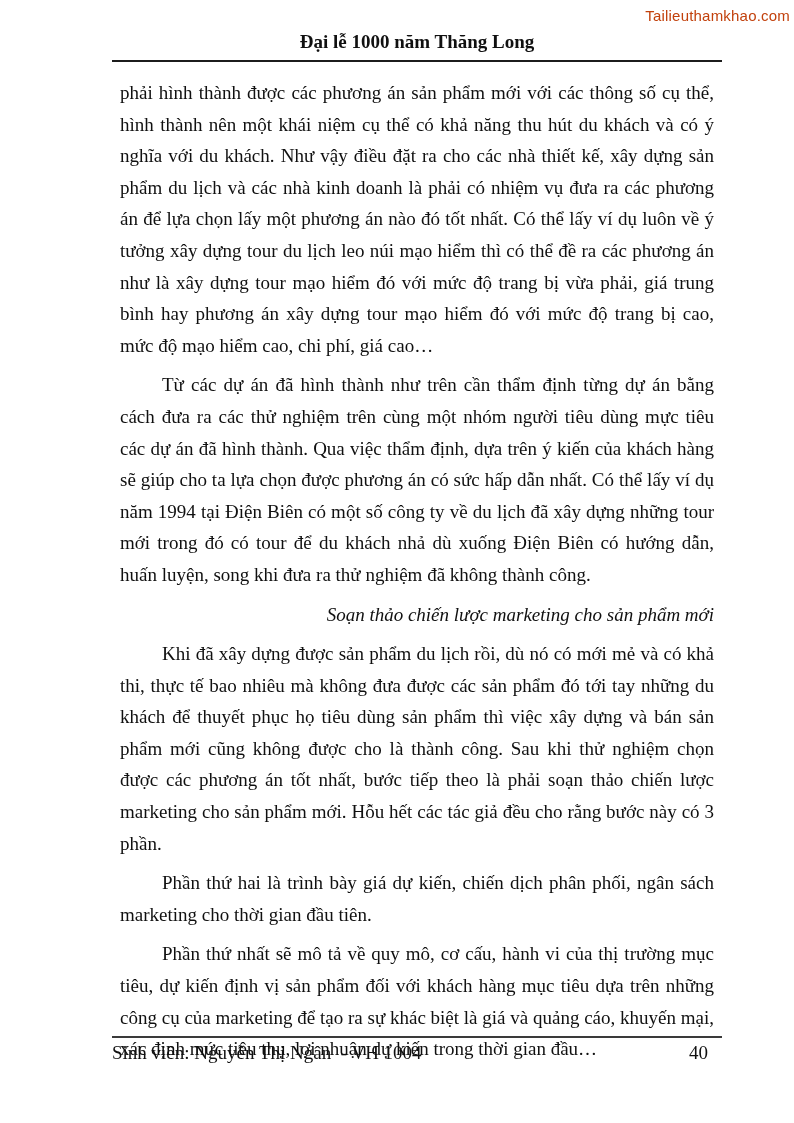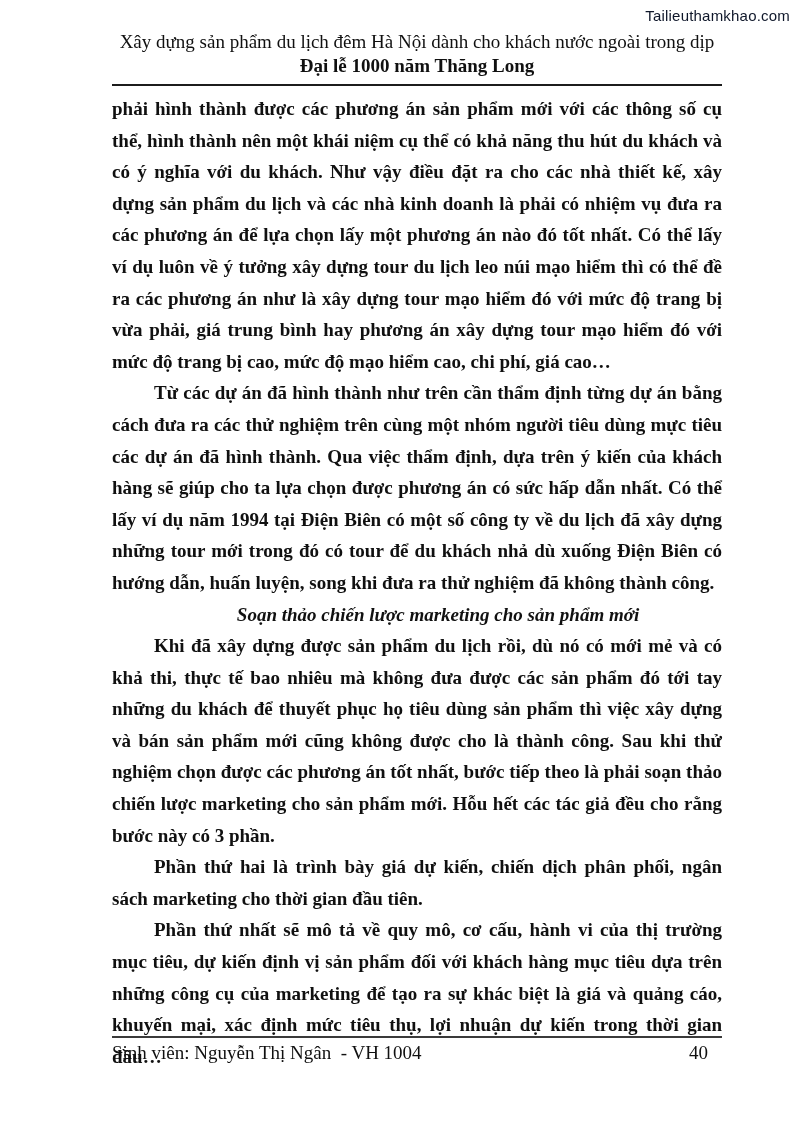--- a/index.html
+++ b/index.html
@@ -15,21 +15,21 @@
     overflow: hidden;
     font-family: "Liberation Serif", "DejaVu Serif", serif;
     color: #101010;
   }
   .watermark {
     position: absolute;
     top: 7px;
     right: 4px;
     font-family: "Liberation Sans", "DejaVu Sans", sans-serif;
     font-size: 15px;
-    color: #0f172a;
+    color: #c2410c;
     letter-spacing: 0.2px;
   }
   .content {
     position: absolute;
     left: 112px;
     width: 610px;
     top: 30px;
   }
   .doc-header {
     text-align: center;
@@ -41,29 +41,28 @@
   .doc-header .line1 { display: block; }
   .doc-header .line2 { display: block; font-weight: bold; }
   .doc-body {
     padding-top: 7px;
     font-size: 19px;
     line-height: 31.6px;
     text-align: justify;
     text-justify: inter-word;
   }
   .doc-body p {
-    margin: 0;
+    margin: 8px;
     padding: 0;
-    font-weight: bold;
   }
   .doc-body p.indent { text-indent: 42px; }
   .doc-body p.italic-heading {
     text-indent: 42px;
     font-style: italic;
-    text-align: center;
+    text-align: right;
   }
   .doc-footer {
     position: absolute;
     left: 112px;
     width: 610px;
     top: 1036px;
     border-top: 2px solid #3a3a3a;
     padding-top: 3px;
     display: flex;
     justify-content: space-between;
@@ -77,21 +76,20 @@
 </head>
 <body>
 
 <div class="page">
 
   <div class="watermark">Tailieuthamkhao.com</div>
 
   <div class="content">
 
     <div class="doc-header">
-      <span class="line1">Xây dựng sản phẩm du lịch đêm Hà Nội dành cho khách nước ngoài trong dịp</span>
       <span class="line2">Đại lễ 1000 năm Thăng Long</span>
     </div>
 
     <div class="doc-body">
       <p class="plain">phải hình thành được các phương án sản phẩm mới với các thông số cụ thể, hình thành nên một khái niệm cụ thể có khả năng thu hút du khách và có ý nghĩa với du khách. Như vậy điều đặt ra cho các nhà thiết kế, xây dựng sản phẩm du lịch và các nhà kinh doanh là phải có nhiệm vụ đưa ra các phương án để lựa chọn lấy một phương án nào đó tốt nhất. Có thể lấy ví dụ luôn về ý tưởng xây dựng tour du lịch leo núi mạo hiểm thì có thể đề ra các phương án như là xây dựng tour mạo hiểm đó với mức độ trang bị vừa phải, giá trung bình hay phương án xây dựng tour mạo hiểm đó với mức độ trang bị cao, mức độ mạo hiểm cao, chi phí, giá cao…</p>
       <p class="indent">Từ các dự án đã hình thành như trên cần thẩm định từng dự án bằng cách đưa ra các thử nghiệm trên cùng một nhóm người tiêu dùng mực tiêu các dự án đã hình thành. Qua việc thẩm định, dựa trên ý kiến của khách hàng sẽ giúp cho ta lựa chọn được phương án có sức hấp dẫn nhất. Có thể lấy ví dụ năm 1994 tại Điện Biên có một số công ty về du lịch đã xây dựng những tour mới trong đó có tour để du khách nhả dù xuống Điện Biên có hướng dẫn, huấn luyện, song khi đưa ra thử nghiệm đã không thành công.</p>
       <p class="italic-heading">Soạn thảo chiến lược marketing cho sản phẩm mới</p>
       <p class="indent">Khi đã xây dựng được sản phẩm du lịch rồi, dù nó có mới mẻ và có khả thi, thực tế bao nhiêu mà không đưa được các sản phẩm đó tới tay những du khách để thuyết phục họ tiêu dùng sản phẩm thì việc xây dựng và bán sản phẩm mới cũng không được cho là thành công. Sau khi thử nghiệm chọn được các phương án tốt nhất, bước tiếp theo là phải soạn thảo chiến lược marketing cho sản phẩm mới. Hỗu hết các tác giả đều cho rằng bước này có 3 phần.</p>
       <p class="indent">Phần thứ hai là trình bày giá dự kiến, chiến dịch phân phối, ngân sách marketing cho thời gian đầu tiên.</p>
       <p class="indent">Phần thứ nhất sẽ mô tả về quy mô, cơ cấu, hành vi của thị trường mục tiêu, dự kiến định vị sản phẩm đối với khách hàng mục tiêu dựa trên những công cụ của marketing để tạo ra sự khác biệt là giá và quảng cáo, khuyến mại, xác định mức tiêu thụ, lợi nhuận dự kiến trong thời gian đầu…</p>

